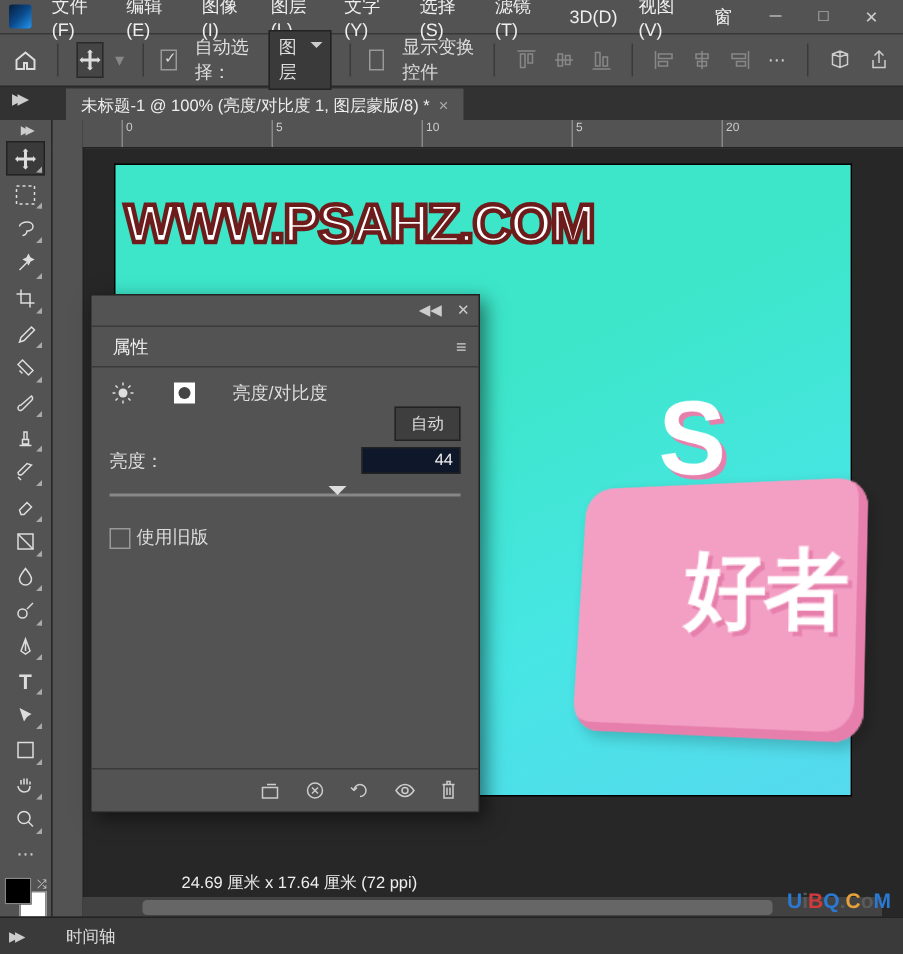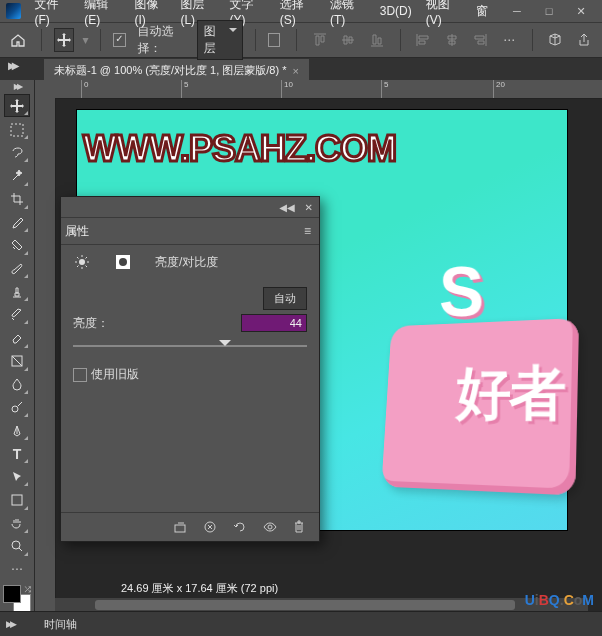--- a/index.html
+++ b/index.html
@@ -43,31 +43,31 @@
 .txt3d-b{position:absolute;right:12px;top:115px;font-size:58px;font-weight:900;color:#fff;transform:perspective(600px) rotateY(-15deg);text-shadow:3px 3px 0 #e67fab;letter-spacing:-2px}
 .scroll-h{position:absolute;left:20px;right:14px;bottom:0;height:14px;background:#424242}
 .scroll-track{position:absolute;left:40px;width:420px;height:10px;top:2px;background:#666;border-radius:3px}
 .dims{position:absolute;left:86px;bottom:16px;font-size:11px;color:#eee}
 .timeline{height:24px;background:#3a3a3a;border-top:1px solid #222;display:flex;align-items:center;padding-left:44px;font-size:11px;position:absolute;bottom:0;left:0;right:0}
 .timeline .chev{position:absolute;left:6px;font-size:9px;color:#ccc;letter-spacing:-3px}
 
 .panel{position:absolute;left:60px;top:196px;width:258px;height:344px;background:#535353;border:1px solid #222;box-shadow:4px 4px 12px rgba(0,0,0,.5);z-index:50}
 .panel-head{height:20px;display:flex;justify-content:flex-end;align-items:center;padding:0 6px;border-bottom:1px solid #3a3a3a;gap:10px}
 .panel-head span{color:#ccc;font-size:10px}
-.panel-tabs{height:26px;display:flex;align-items:center;padding-left:4px;border-bottom:1px solid #3a3a3a}
+.panel-tabs{height:26px;display:flex;align-items:center;padding-left:14px;border-bottom:1px solid #3a3a3a}
 .panel-tab{color:#eee;font-size:12px}
 .panel-menu{margin-left:auto;margin-right:8px;color:#ccc;font-size:12px}
 .panel-body{padding:8px 12px}
-.adj-row{display:flex;align-items:flex-end;gap:23px;margin-bottom:16px}
+.adj-row{display:flex;align-items:flex-end;gap:23px;margin-bottom:0}
 .adj-ico{width:18px;height:18px;display:flex;align-items:center;justify-content:center}
 .auto-row{display:flex;justify-content:flex-end;margin-bottom:4px}
 .btn{background:#3e3e3e;border:1px solid #222;padding:3px 10px;color:#ddd;font-size:11px}
 .slider-row{margin-bottom:10px}
 .slider-lbl{display:flex;justify-content:space-between;align-items:center;margin-bottom:6px}
-.num-in{width:56px;background:#701a75;border:1px solid #222;color:#eee;text-align:right;padding:2px 4px;font-size:11px}
+.num-in{width:56px;background:#0f172a;border:1px solid #222;color:#eee;text-align:right;padding:2px 4px;font-size:11px}
 .track{position:relative;height:16px}
 .track .bar{position:absolute;left:0;right:0;top:7px;height:2px;background:#888}
 .track .thumb{position:absolute;top:2px;width:0;height:0;border:6px solid transparent;border-top-color:#ddd;margin-left:-6px}
 .chk-row{display:flex;align-items:center;margin-top:12px}
 .panel-foot{position:absolute;bottom:0;left:0;right:0;height:28px;border-top:1px solid #3a3a3a;display:flex;align-items:center;justify-content:flex-end;gap:14px;padding:0 10px}
 .panel-foot .fico{color:#ccc;width:16px;text-align:center}
 .uibq{position:absolute;right:8px;bottom:28px;font-family:Arial;font-size:14px;font-weight:bold;z-index:60}
 .uibq span.b{color:#2a7ad4}.uibq span.g{color:#5a5a5a}.uibq span.r{color:#d43a3a}.uibq span.o{color:#e6a13a}
 svg{display:block}
 </style>
@@ -105,20 +105,21 @@
         <path d="M8 1l2 2H9v4h4V6l2 2-2 2V9H9v4h1l-2 2-2-2h1V9H3v1L1 8l2-2v1h4V3H6z" fill="#ddd"></path>
       </svg>
     </div>
   <span style="color:#888">▾</span>
   <div class="sep"></div>
   <span class="cbx on"></span>
   <span>自动选择：</span>
   <span class="dd">图层</span>
   <div class="sep"></div>
   <span class="cbx"></span>
+  <span>显示变换控件</span>
   <div class="sep"></div>
   <div class="opt-icon">
       <svg width="14" height="14">
         <path d="M1 1h12M3 3h3v9H3zM8 3h3v6H8z" stroke="#888" fill="none"></path>
       </svg>
     </div>
   <div class="opt-icon">
       <svg width="14" height="14">
         <path d="M1 7h12M3 3h3v8H3zM8 4h3v6H8z" stroke="#888" fill="none"></path>
       </svg>
@@ -300,21 +301,21 @@
     </div>
   </div>
 
   <div class="canvas-area">
     <div class="ruler-corner"></div>
     <div class="ruler-h">
       <span class="tick" style="left:26px">0</span>
       <span class="tick" style="left:126px">5</span>
       <span class="tick" style="left:226px">10</span>
       <span class="tick" style="left:326px">5</span>
-      <span class="tick" style="left:438px">20</span>
+      <span class="tick" style="left:426px">20</span>
     </div>
     <div class="ruler-v"></div>
 
     <div class="canvas">
       <div class="water">WWW.PSAHZ.COM</div>
       <div class="text3d">
         <div class="shape3d"></div>
         <div class="txt3d-a">S</div>
         <div class="txt3d-b">好者</div>
       </div>

